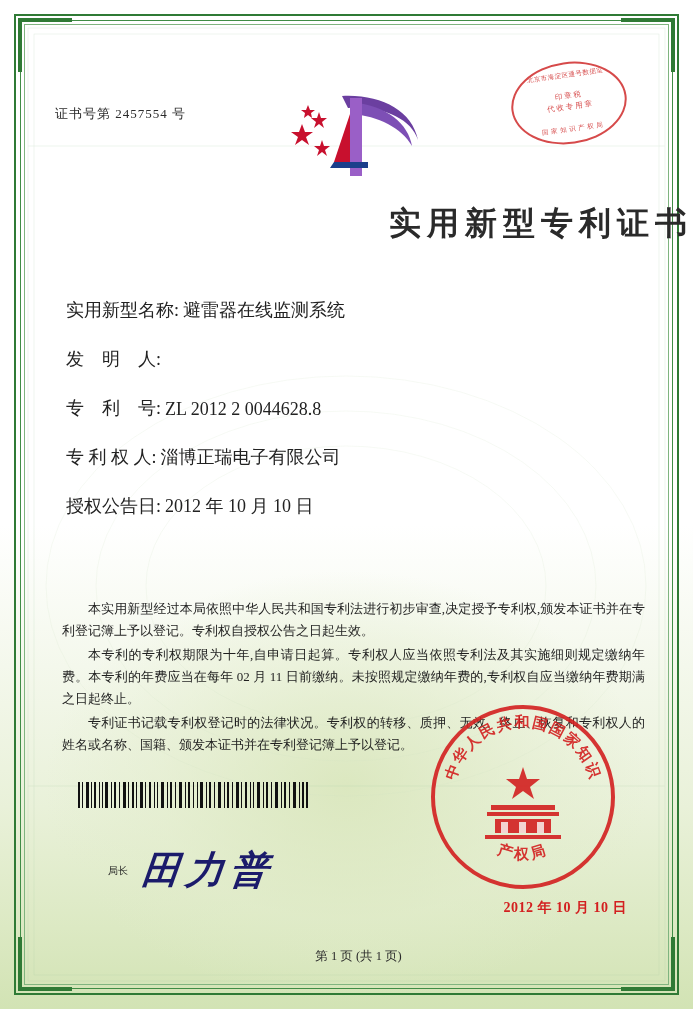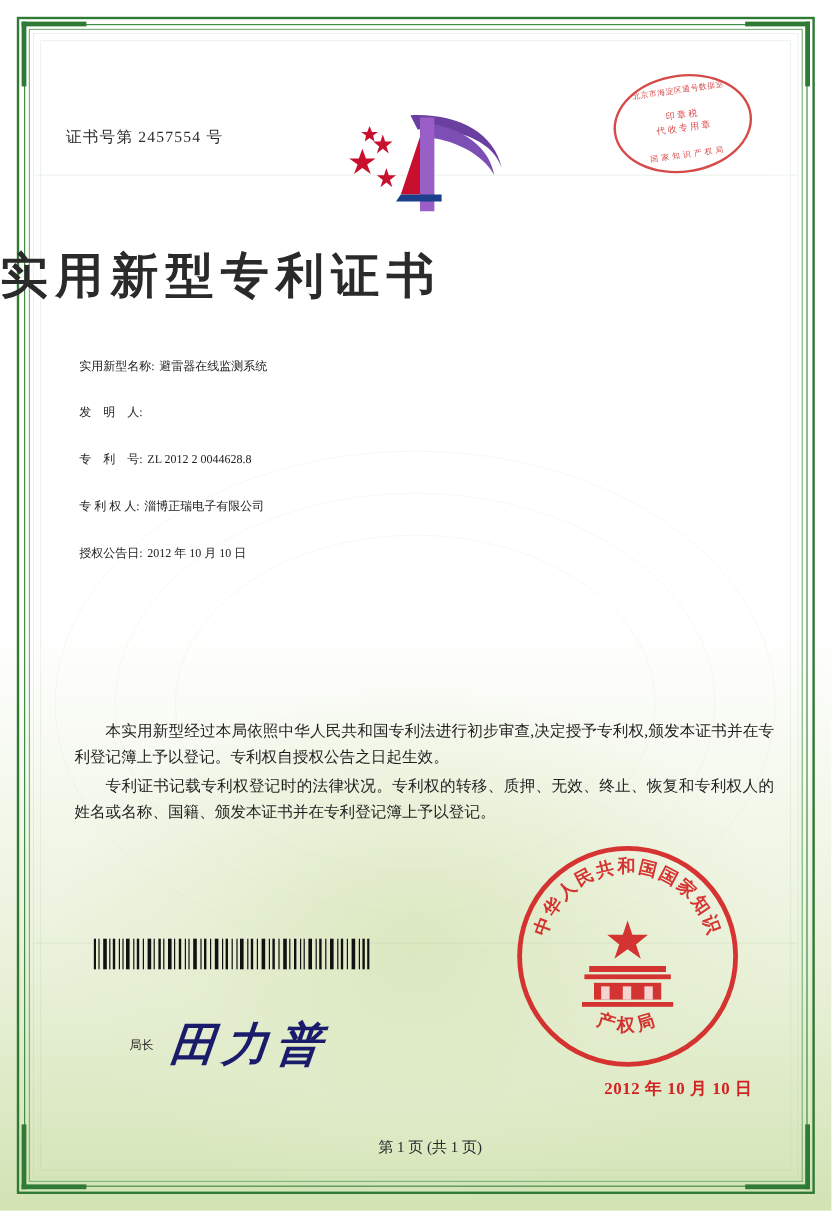--- a/index.html
+++ b/index.html
@@ -119,40 +119,40 @@
     transform: translateX(-50%);
     width: 150px;
     height: 96px;
   }
 
   
   .main-title {
     position: absolute;
     left: 0; right: 0;
     top: 202px;
-    text-align: left;
-    font-size: 40px;
+    text-align: right;
+    font-size: 32px;
     font-weight: bold;
     letter-spacing: 6px;
     color: #2a2a2a;
     font-family: "Liberation Serif", serif;
   }
 
   
   .fields {
     position: absolute;
     left: 66px;
     top: 298px;
     right: 60px;
   }
   .field-row {
     display: flex;
-    align-items: center;
+    align-items: flex-end;
     margin-bottom: 25px;
-    font-size: 10px;
+    font-size: 18px;
     color: #222;
   }
   .field-label {
     white-space: pre;
     flex: 0 0 auto;
   }
   .field-value {
     margin-left: 4px;
     flex: 1 1 auto;
   }
@@ -311,20 +311,21 @@
       <span class="field-value">淄博正瑞电子有限公司</span>
     </div>
     <div class="field-row">
       <span class="field-label">授权公告日:</span>
       <span class="field-value">2012 年 10 月 10 日</span>
     </div>
   </div>
 
   <div class="body-text">
     <p>本实用新型经过本局依照中华人民共和国专利法进行初步审查,决定授予专利权,颁发本证书并在专利登记簿上予以登记。专利权自授权公告之日起生效。</p>
+    <p>本专利的专利权期限为十年,自申请日起算。专利权人应当依照专利法及其实施细则规定缴纳年费。本专利的年费应当在每年 02 月 11 日前缴纳。未按照规定缴纳年费的,专利权自应当缴纳年费期满之日起终止。</p>
     <p>专利证书记载专利权登记时的法律状况。专利权的转移、质押、无效、终止、恢复和专利权人的姓名或名称、国籍、颁发本证书并在专利登记簿上予以登记。</p>
   </div>
 
   <svg class="barcode" viewBox="0 0 230 26" preserveAspectRatio="none">
     <g fill="#111">
       <rect x="0" y="0" width="2" height="26"></rect>
         <rect x="4" y="0" width="1" height="26"></rect>
       <rect x="8" y="0" width="3" height="26"></rect>
         <rect x="13" y="0" width="1" height="26"></rect>
       <rect x="16" y="0" width="2" height="26"></rect>

